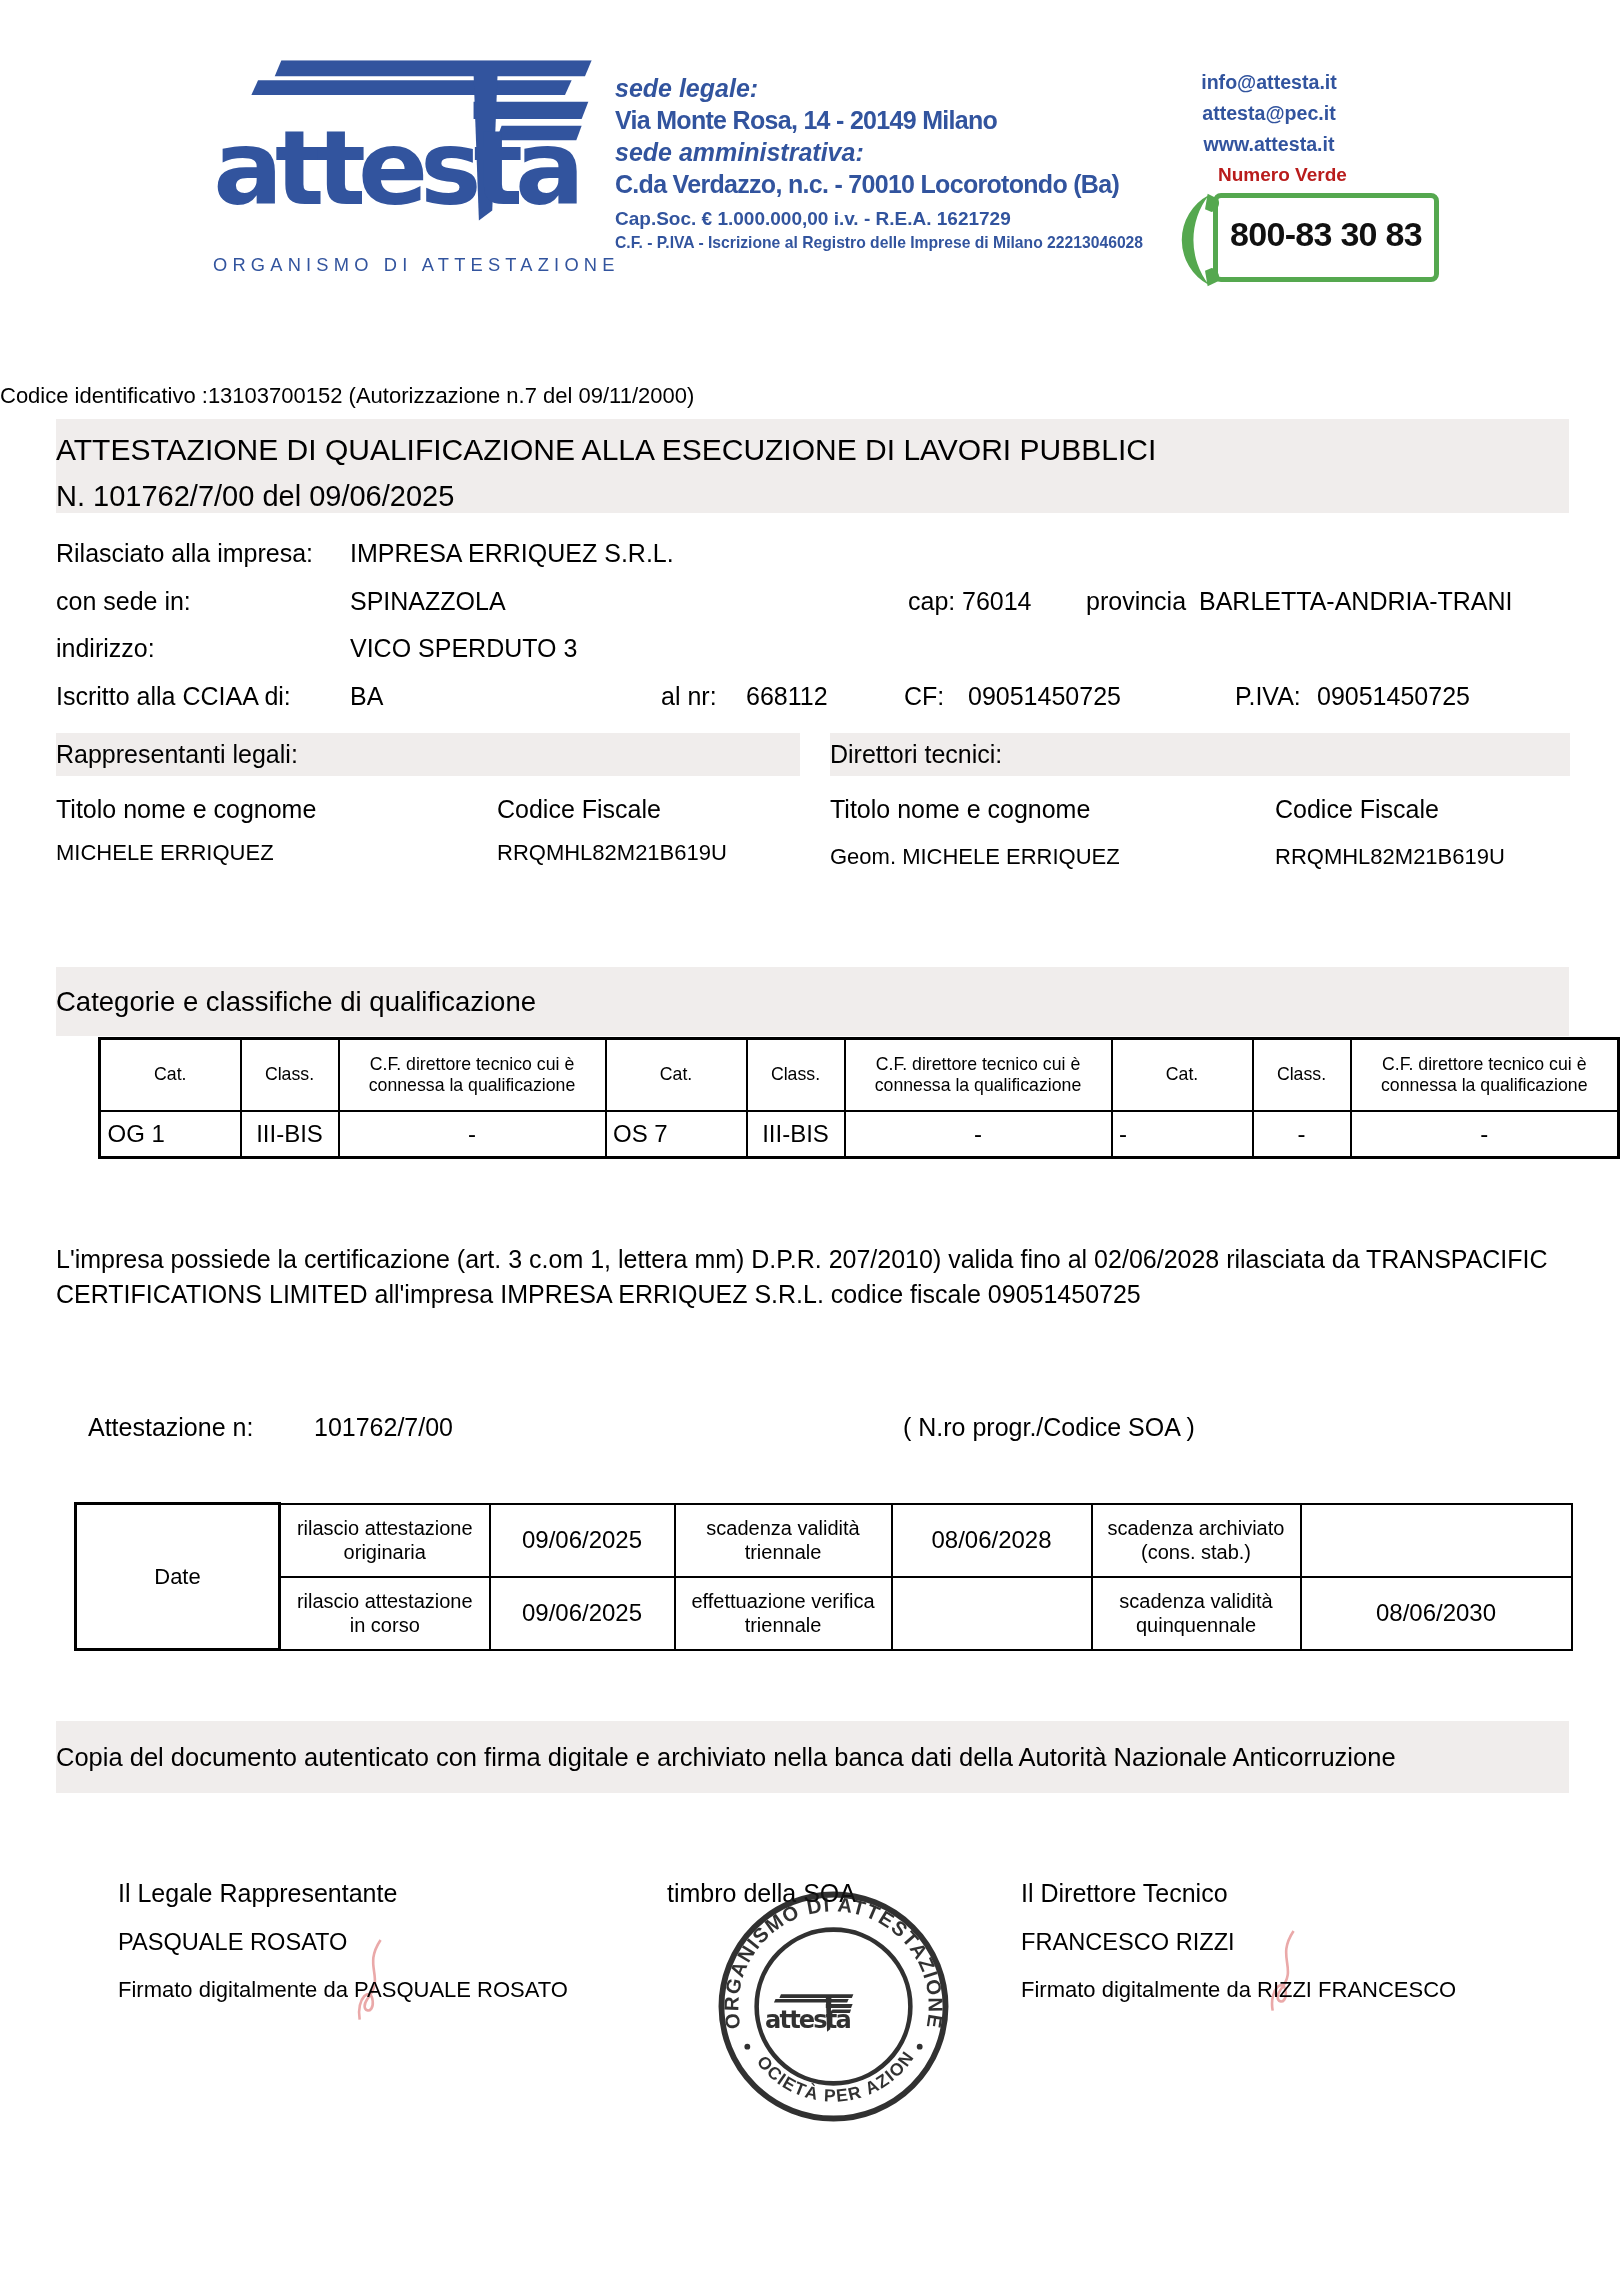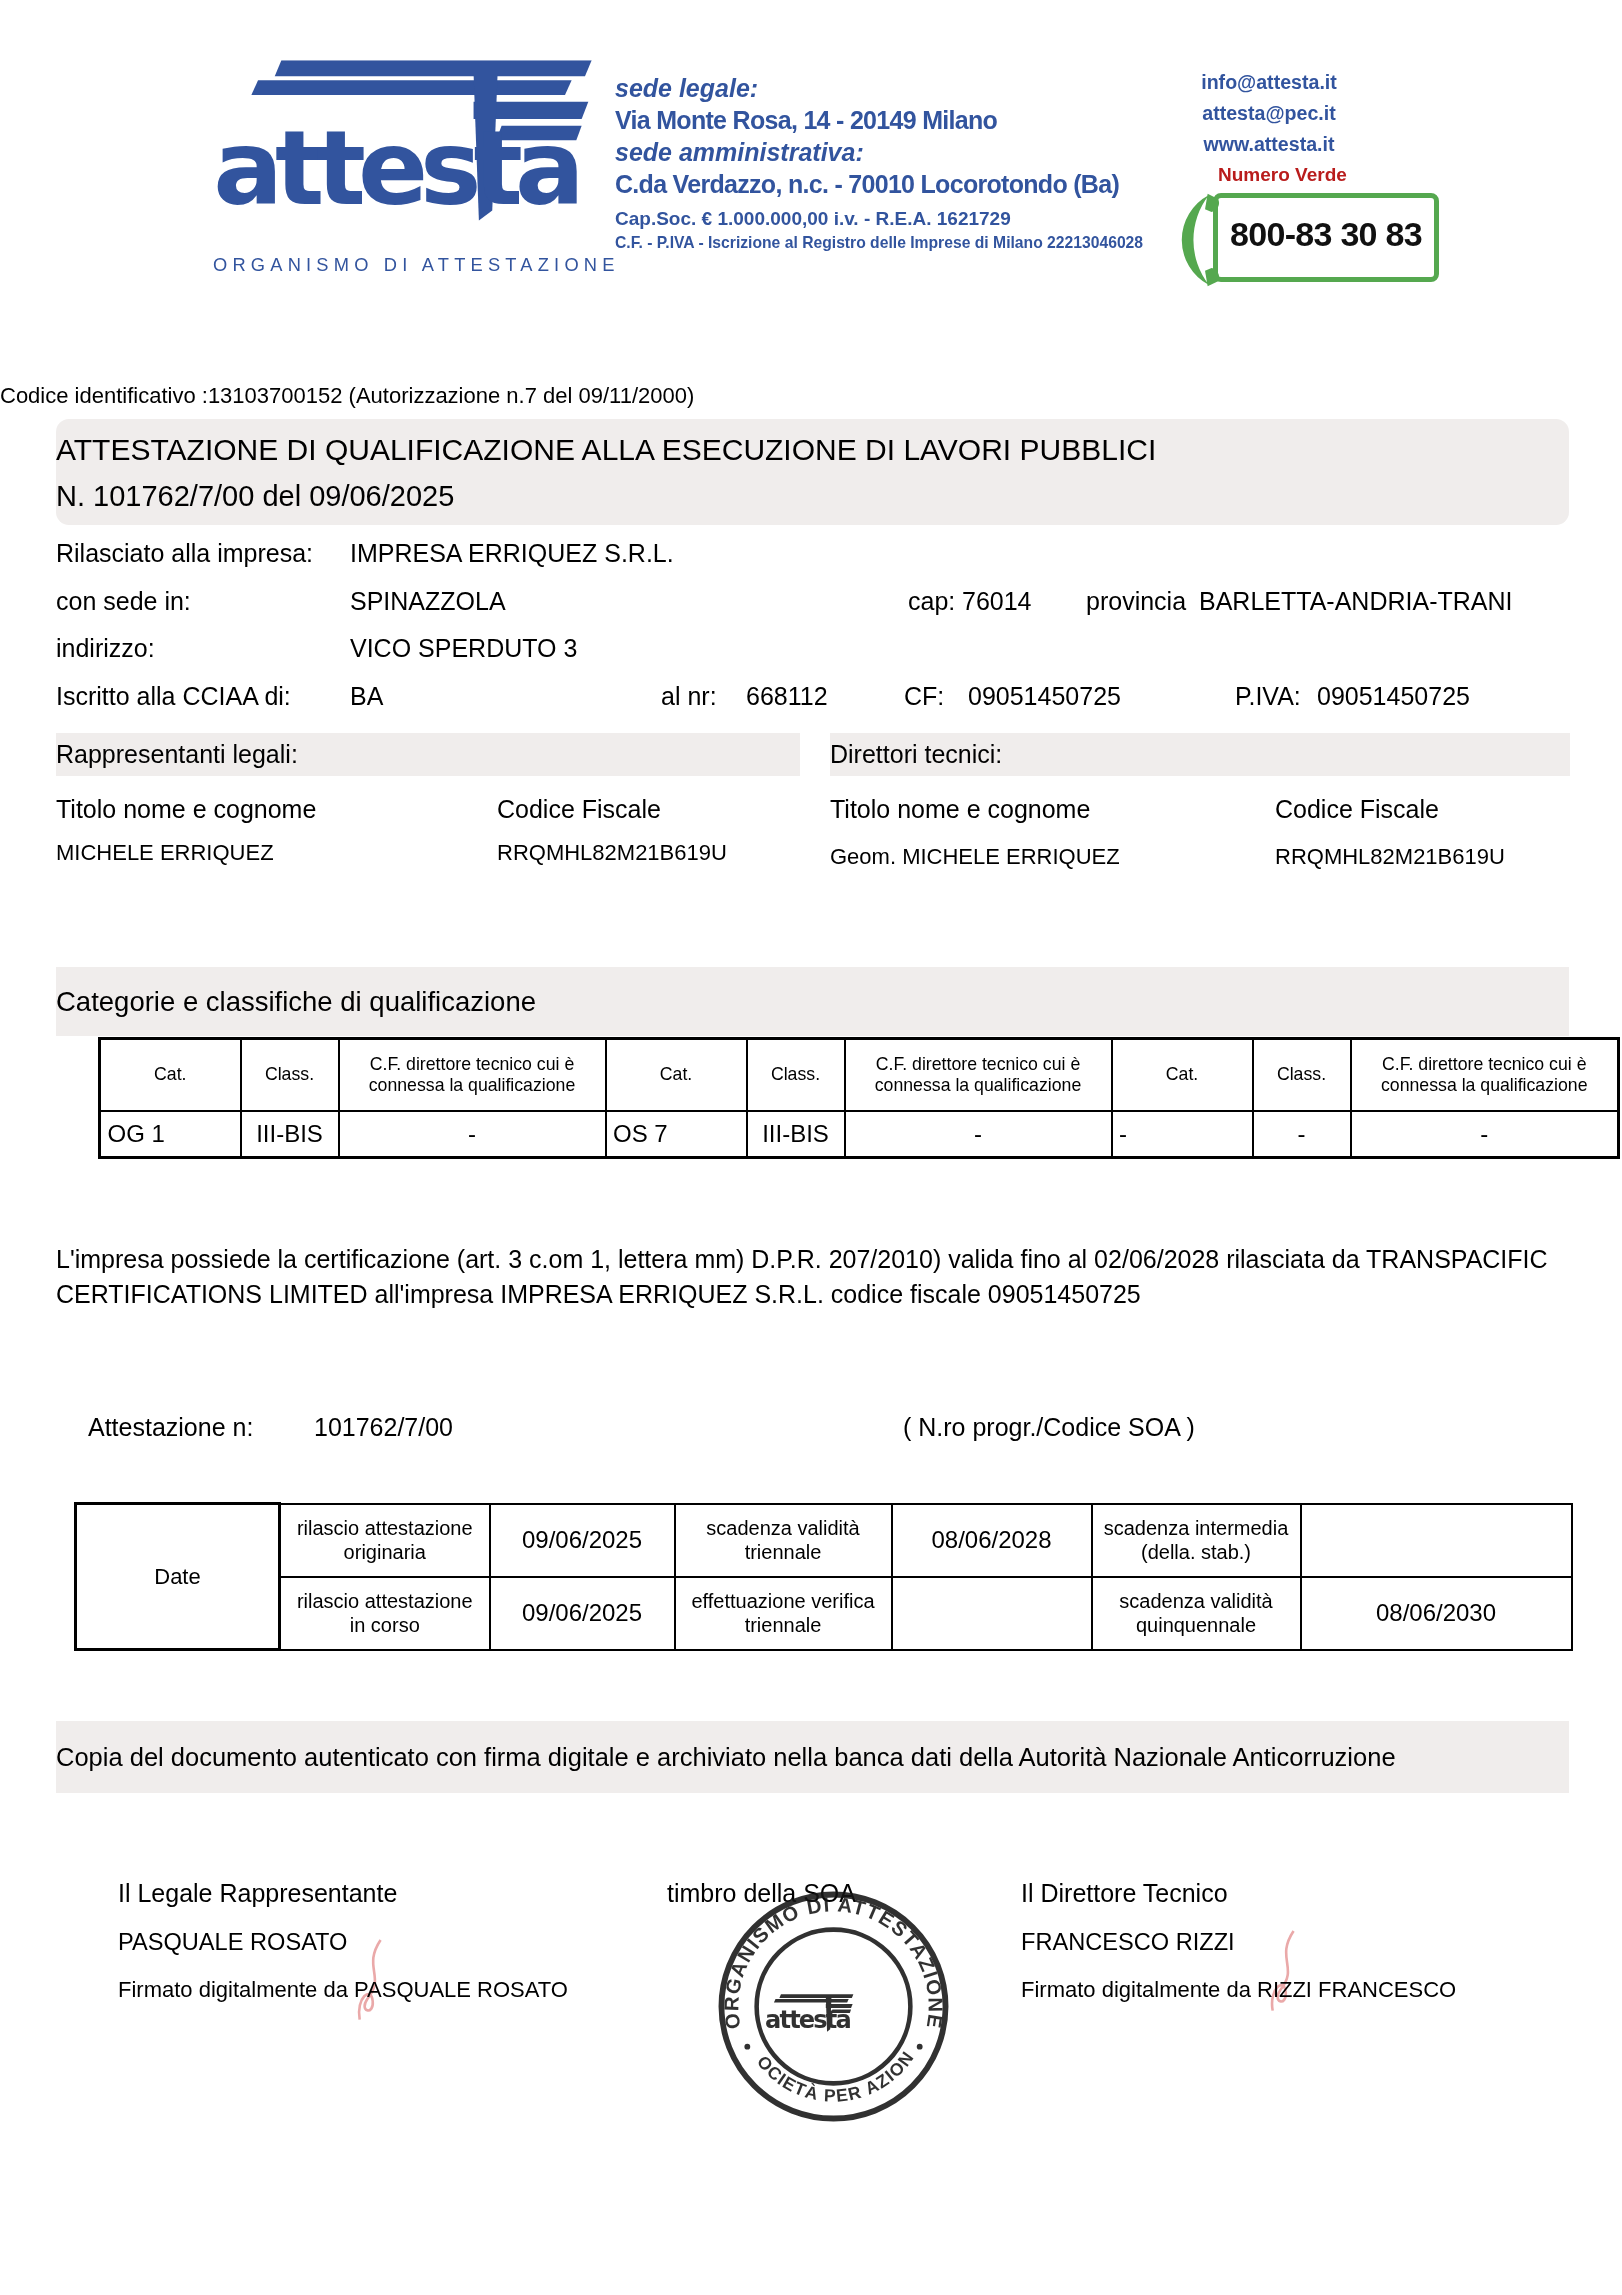--- a/index.html
+++ b/index.html
@@ -91,21 +91,21 @@
       <path d="M50,144 L66,136 A14,14 0 0 0 56,116 L46,120 Z" fill="#55a84f"></path>
     </svg>
     <div class="abs nv-label" style="left:43px; top:0;">Numero Verde</div>
     <div class="abs nv-box" style="left:38px; top:29px; width:216px; height:79px;border-radius:8px;">
       <div class="nv-number" style="margin-top:17px;">800-83 30 83</div>
     </div>
   </div>
 
   <div class="abs ctr" style="left:0; top:383px; width:1622px; font-size:22px;">Codice identificativo :13103700152 (Autorizzazione n.7 del 09/11/2000)</div>
 
-  <div class="abs banner" style="left:56px; top:419px; width:1513px; height:106px;border-radius:13px;">
+  <div class="abs banner" style="left:56px; top:419px; width:1513px; height:94px;">
     <div class="ctr" style="font-size:30px; padding-top:14.4px;">ATTESTAZIONE DI QUALIFICAZIONE ALLA ESECUZIONE DI LAVORI PUBBLICI</div>
     <div class="ctr" style="font-size:29px; padding-top:13px;">N. 101762/7/00 del 09/06/2025</div>
   </div>
 
   <div class="abs body38" style="left:56px;  top:538px;">Rilasciato alla impresa:</div>
   <div class="abs body38" style="left:350px; top:538px;">IMPRESA ERRIQUEZ S.R.L.</div>
 
   <div class="abs body38" style="left:56px;  top:586px;">con sede in:</div>
   <div class="abs body38" style="left:350px; top:586px;">SPINAZZOLA</div>
   <div class="abs body38" style="left:908px; top:586px;">cap:</div>
@@ -194,21 +194,21 @@
         <col style="width:209px">
         <col style="width:271px">
     </colgroup>
     <tbody>
         <tr>
       <td rowspan="2" class="rowhdr" style="border-width:3.3px;">Date</td>
       <td>rilascio attestazione originaria</td>
       <td class="dateval">09/06/2025</td>
       <td>scadenza validità triennale</td>
       <td class="dateval">08/06/2028</td>
-      <td>scadenza intermedia (della. stab.)</td>
+      <td>scadenza archiviato (cons. stab.)</td>
       <td></td>
     </tr>
     <tr>
       <td>rilascio attestazione in corso</td>
       <td class="dateval">09/06/2025</td>
       <td>effettuazione verifica triennale</td>
       <td></td>
       <td>scadenza validità quinquennale</td>
       <td class="dateval">08/06/2030</td>
     </tr>

